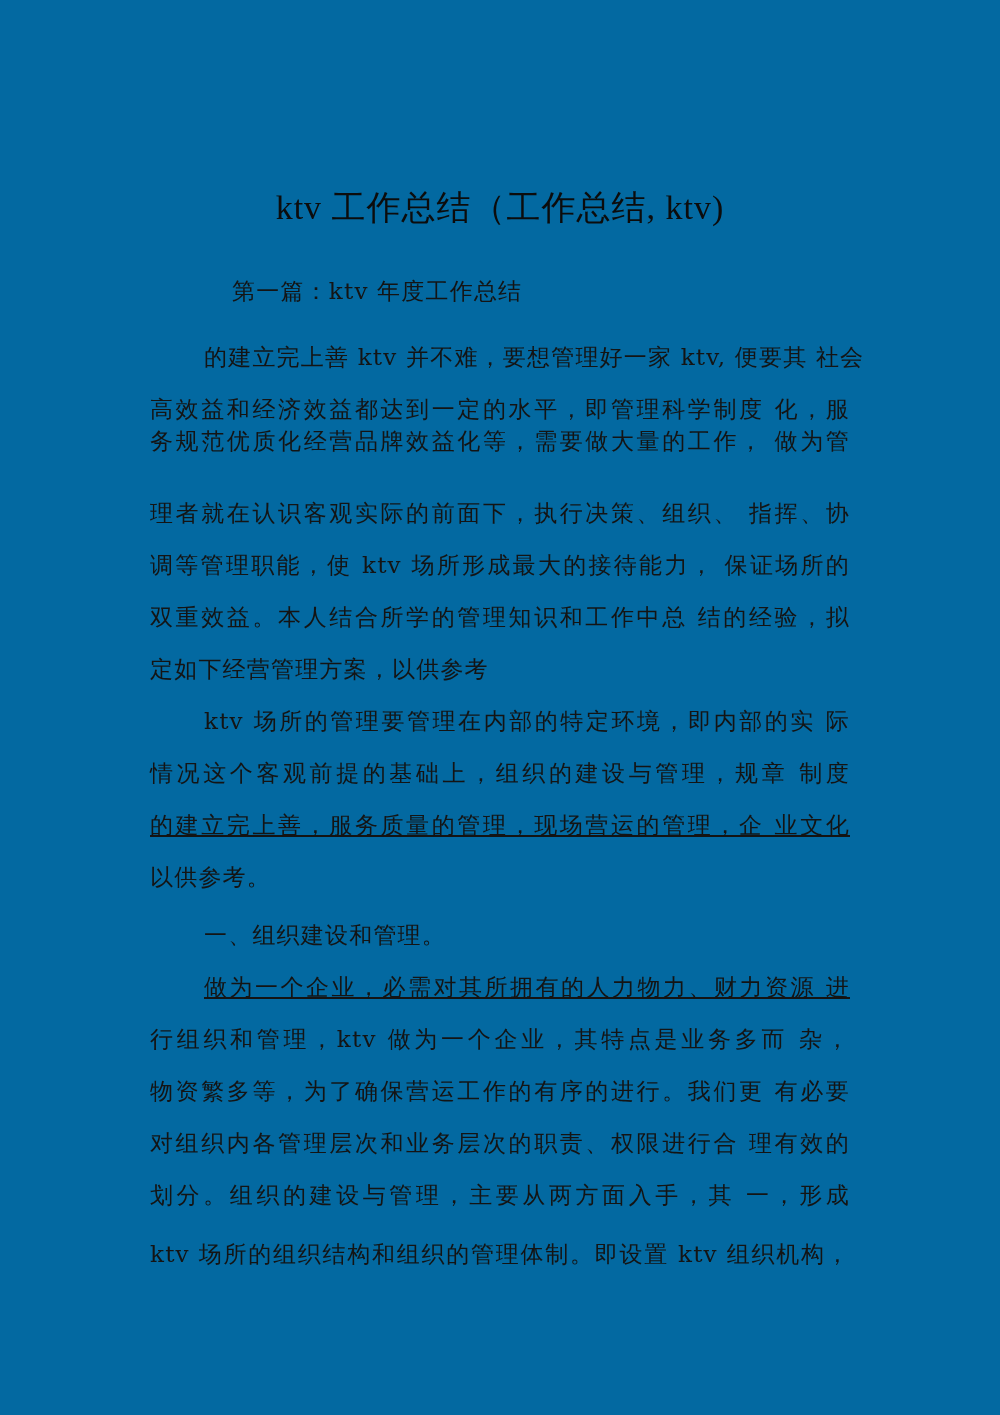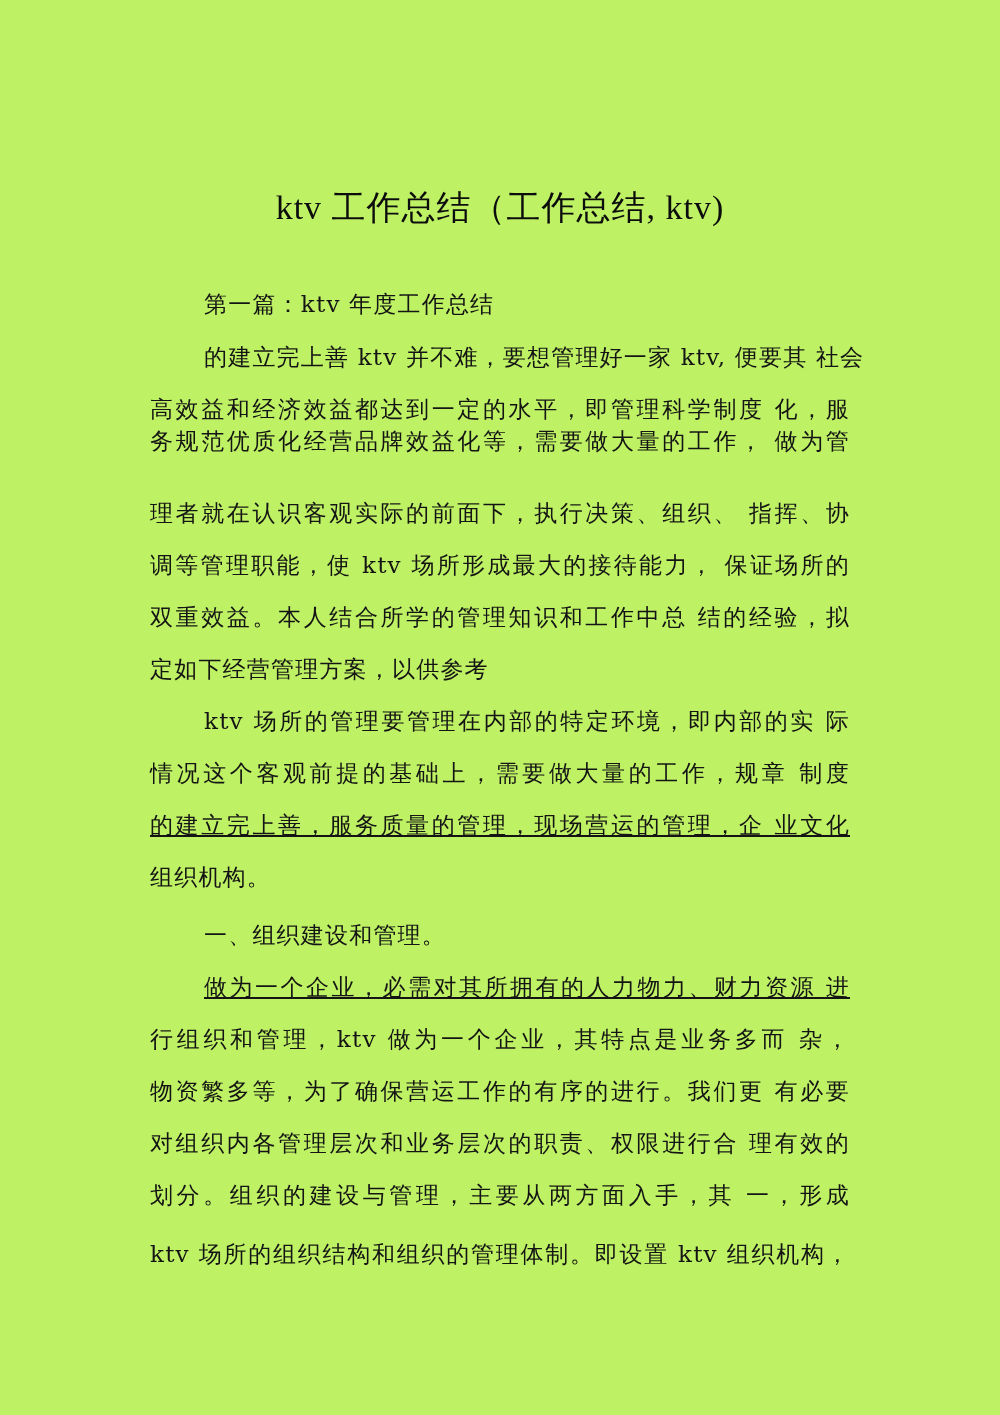--- a/index.html
+++ b/index.html
@@ -13,21 +13,21 @@
       position: relative;
       overflow: hidden;
       color: #111111;
       font-family: "DejaVu Serif", "Liberation Serif", serif;
     }
     .page {
       position: absolute;
       left: 0; top: 0;
       width: 1000px;
       height: 1415px;
-      background: #bef264;
+      background: #0369a1;
     }
     .title {
       position: absolute;
       top: 184px;
       left: 0;
       width: 1000px;
       text-align: center;
       font-family: "Liberation Serif", "DejaVu Serif", serif;
       font-size: 34px;
       line-height: 48px;
@@ -57,32 +57,32 @@
     }
     .line.indent.short { width: auto; }
     .line.short:not(.indent) { width: auto; }
   </style>
 </head>
 <body>
 
 <div class="page">
   <div class="title">ktv 工作总结（工作总结, ktv)</div>
   <div id="body-lines">
-      <div class="line indent short" style="top: 288px;">第一篇：ktv 年度工作总结</div>
+      <div class="line indent short" style="top: 275px; margin-left: 28px;">第一篇：ktv 年度工作总结</div>
       <div class="line indent" style="top: 341px;">的建立完上善 ktv 并不难，要想管理好一家 ktv, 便要其  社会</div>
       <div class="line" style="top: 393px;">高效益和经济效益都达到一定的水平，即管理科学制度  化，服</div>
       <div class="line" style="top: 425px;">务规范优质化经营品牌效益化等，需要做大量的工作，  做为管</div>
       <div class="line" style="top: 497px;">理者就在认识客观实际的前面下，执行决策、组织、  指挥、协</div>
       <div class="line" style="top: 549px;">调等管理职能，使 ktv 场所形成最大的接待能力，  保证场所的</div>
       <div class="line" style="top: 601px;">双重效益。本人结合所学的管理知识和工作中总  结的经验，拟</div>
       <div class="line short" style="top: 653px;">定如下经营管理方案，以供参考</div>
       <div class="line indent" style="top: 705px;">ktv 场所的管理要管理在内部的特定环境，即内部的实  际</div>
-      <div class="line" style="top: 757px;">情况这个客观前提的基础上，需要做大量的工作，规章  制度</div>
+      <div class="line" style="top: 757px;">情况这个客观前提的基础上，组织的建设与管理，规章  制度</div>
       <div class="line" style="top: 809px; text-decoration: underline;">的建立完上善，服务质量的管理，现场营运的管理，企  业文化</div>
-      <div class="line short" style="top: 861px;">组织机构。</div>
+      <div class="line short" style="top: 861px;">以供参考。</div>
       <div class="line indent short" style="top: 919px;">一、组织建设和管理。</div>
       <div class="line indent" style="top: 971px; text-decoration: underline;">做为一个企业，必需对其所拥有的人力物力、财力资源  进</div>
       <div class="line" style="top: 1023px;">行组织和管理，ktv 做为一个企业，其特点是业务多而  杂，</div>
       <div class="line" style="top: 1075px;">物资繁多等，为了确保营运工作的有序的进行。我们更  有必要</div>
       <div class="line" style="top: 1127px;">对组织内各管理层次和业务层次的职责、权限进行合  理有效的</div>
       <div class="line" style="top: 1179px;">划分。组织的建设与管理，主要从两方面入手，其  一，形成</div>
       <div class="line" style="top: 1238px;">ktv 场所的组织结构和组织的管理体制。即设置 ktv  组织机构，</div>
     </div>
 </div>
 

